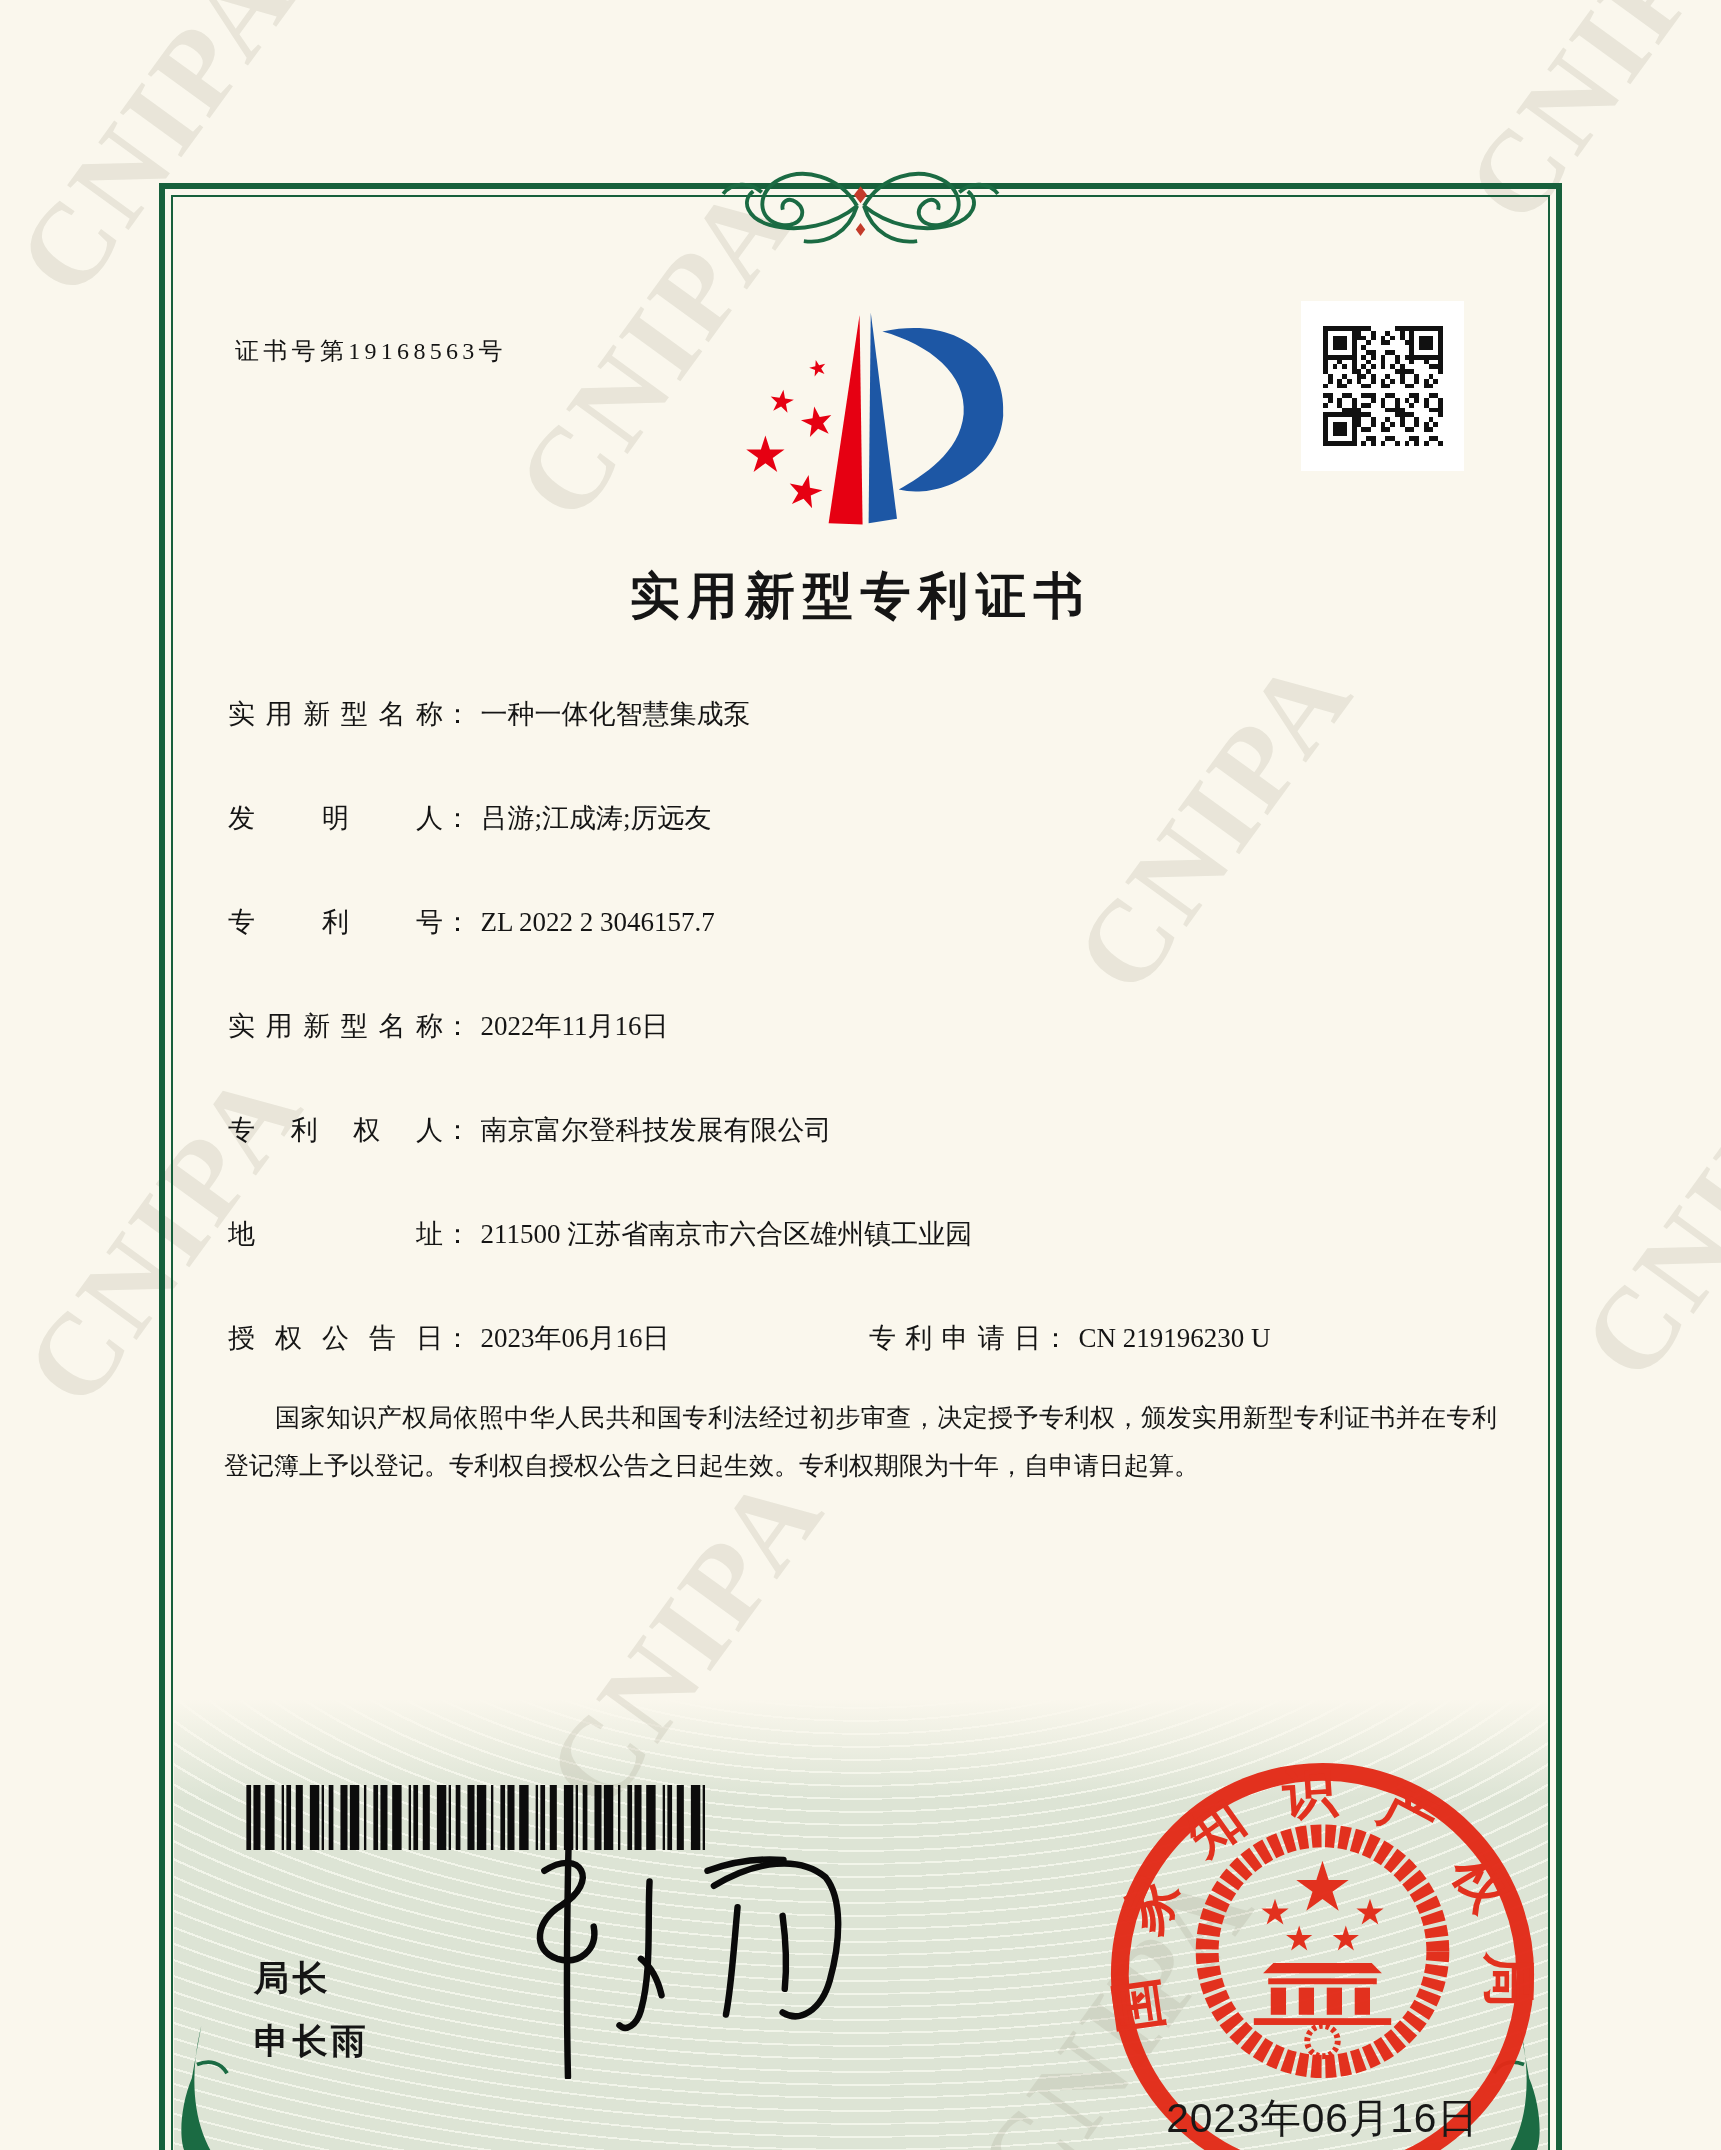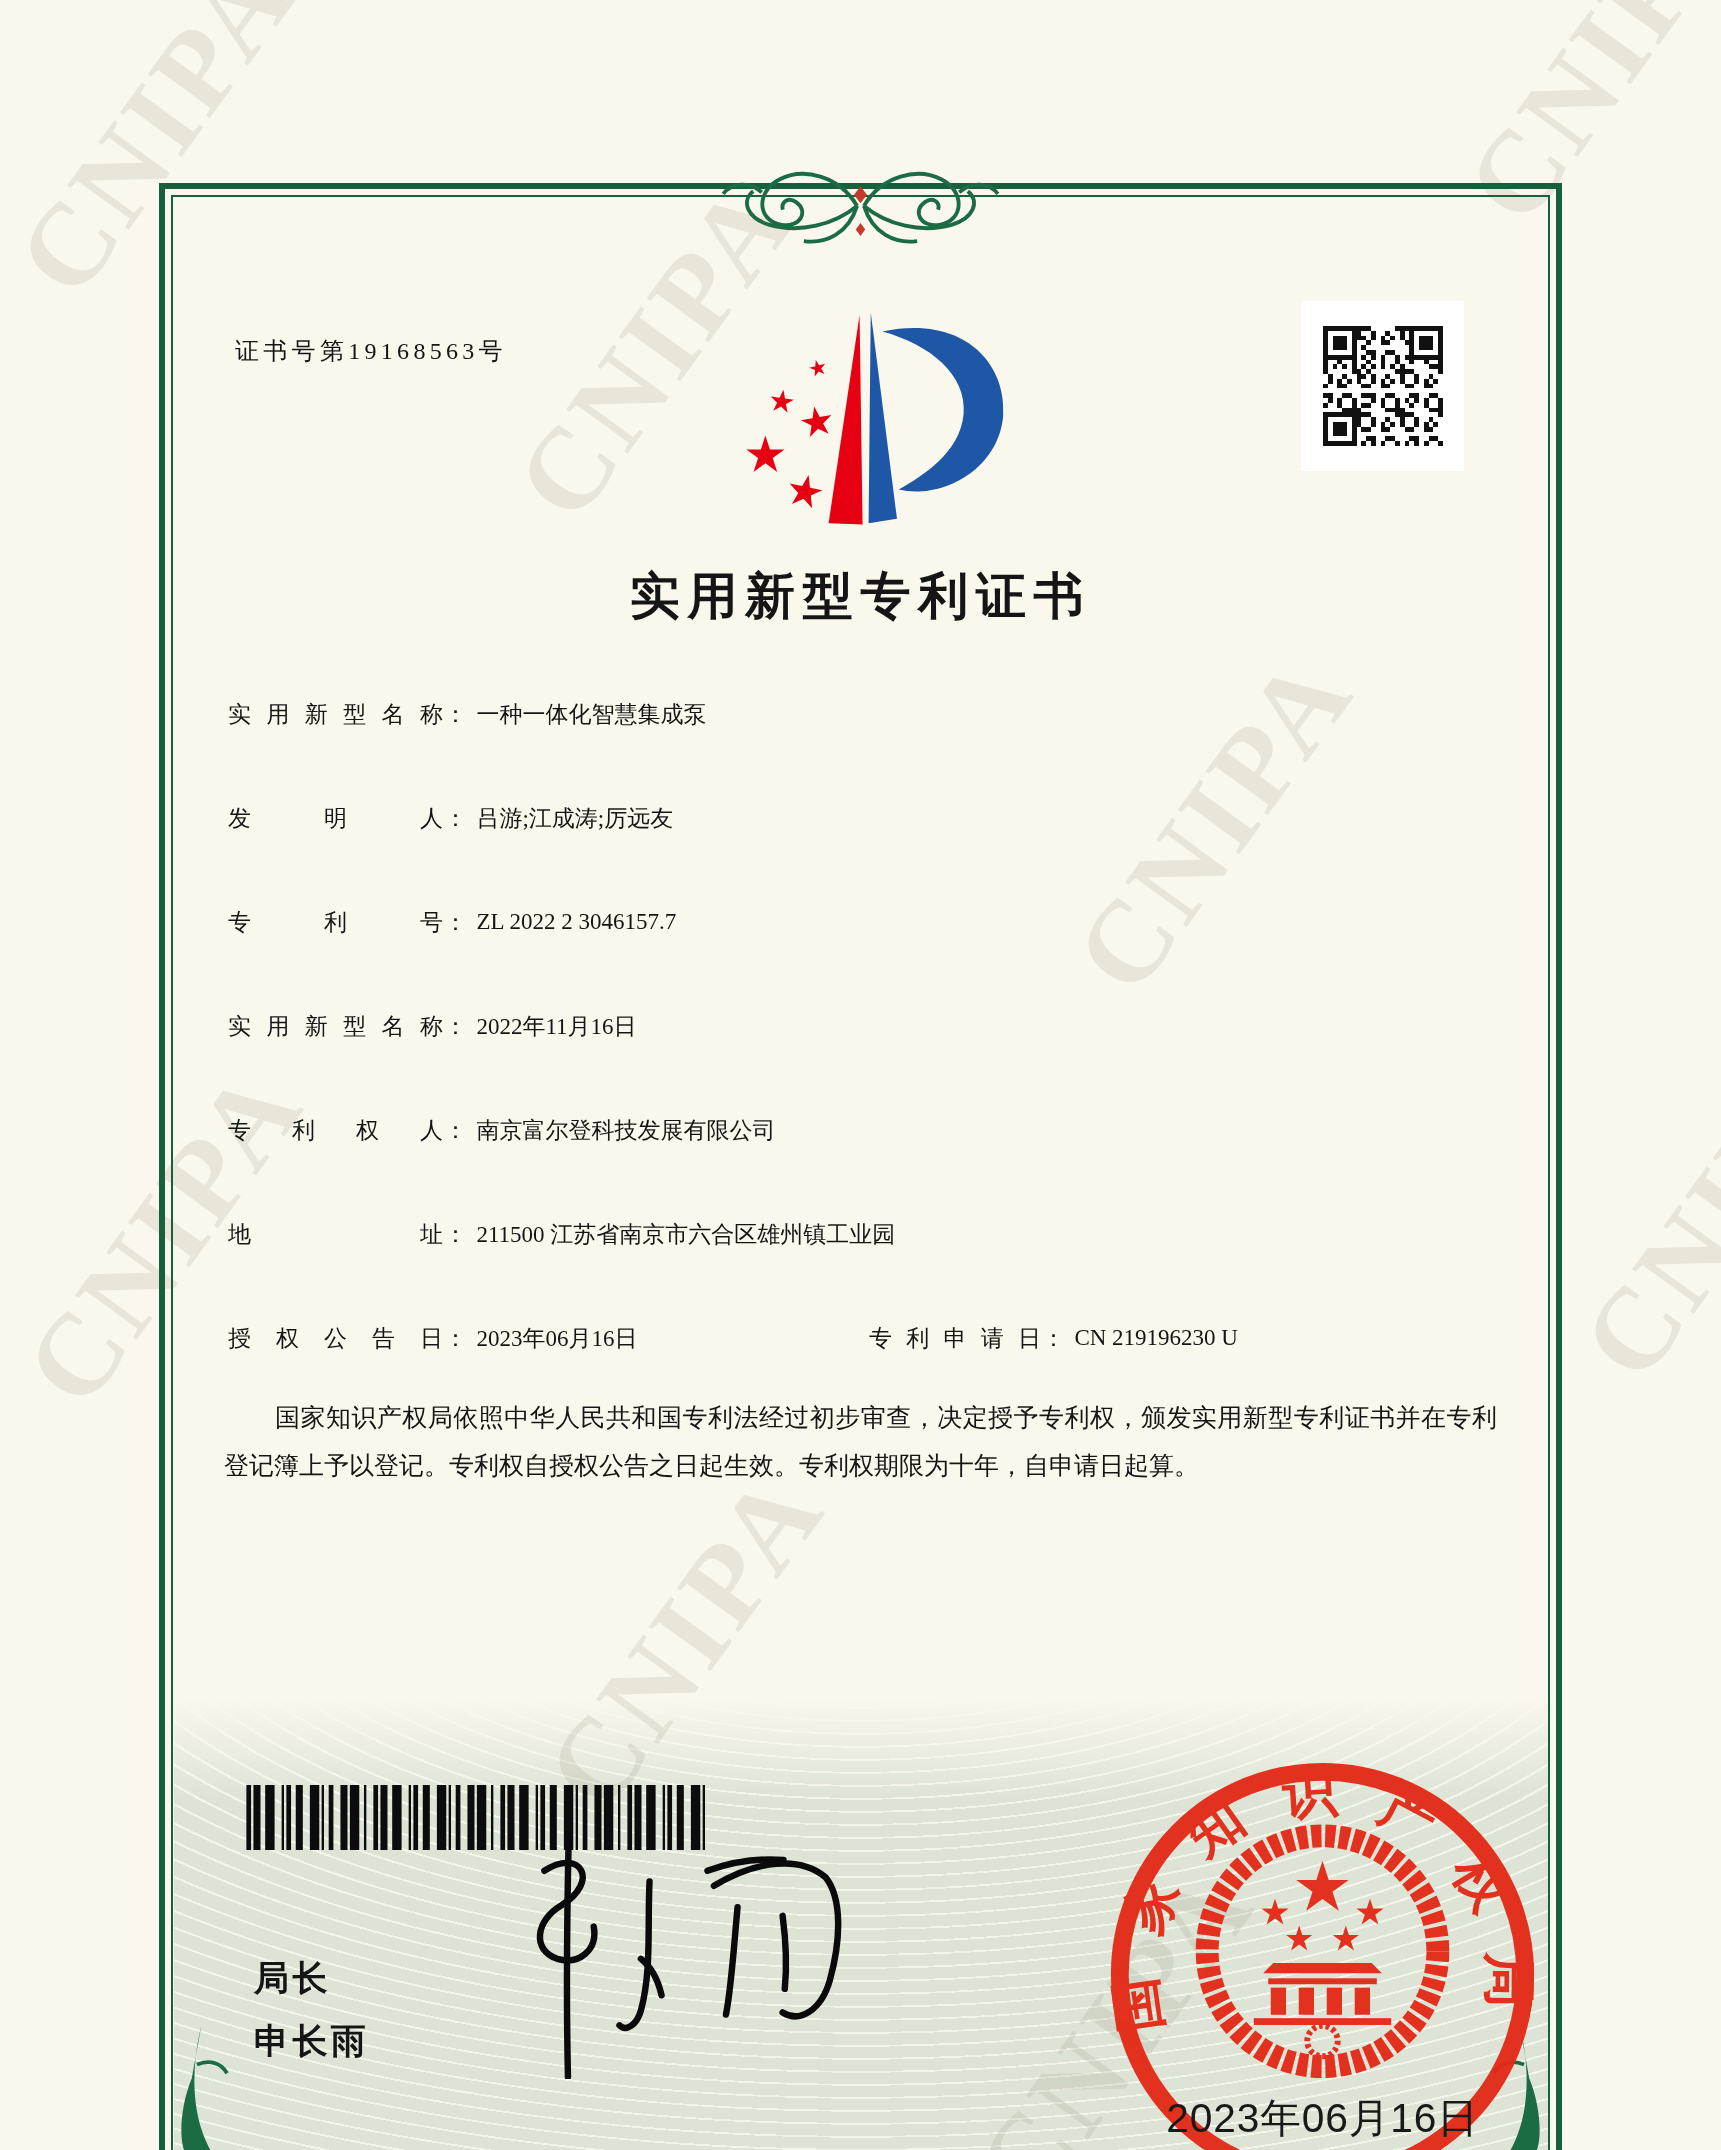--- a/index.html
+++ b/index.html
@@ -49,21 +49,21 @@
     position:absolute;z-index:5;left:1301px;top:301px;width:163px;height:170px;
     background:#ffffff;display:flex;align-items:center;justify-content:center;
   }
   .title{
     position:absolute;z-index:5;left:0;top:555px;width:100%;
     margin:0;text-align:center;
     font-size:50px;font-weight:bold;letter-spacing:7.7px;line-height:82px;
   }
   
   .fields{position:absolute;z-index:5;left:228px;top:662px;width:1290px;}
-  .field-row{position:relative;height:104px;display:flex;align-items:center;font-size:23px;}
+  .field-row{position:relative;height:104px;display:flex;align-items:center;font-size:27px;}
   .flabel{
     display:inline-block;width:215px;
     text-align:justify;text-align-last:justify;
   }
   .colon{display:inline-block;margin-left:0.9px;}
   .fvalue{margin-left:9.5px;white-space:nowrap;font-family:Liberation Serif, serif;}
   .pair2{position:absolute;left:641px;top:0;height:104px;display:flex;align-items:center;}
   .pair2 .flabel{width:172px;}
   
   .paras{position:absolute;z-index:5;left:224px;top:1394px;width:1273px;}

